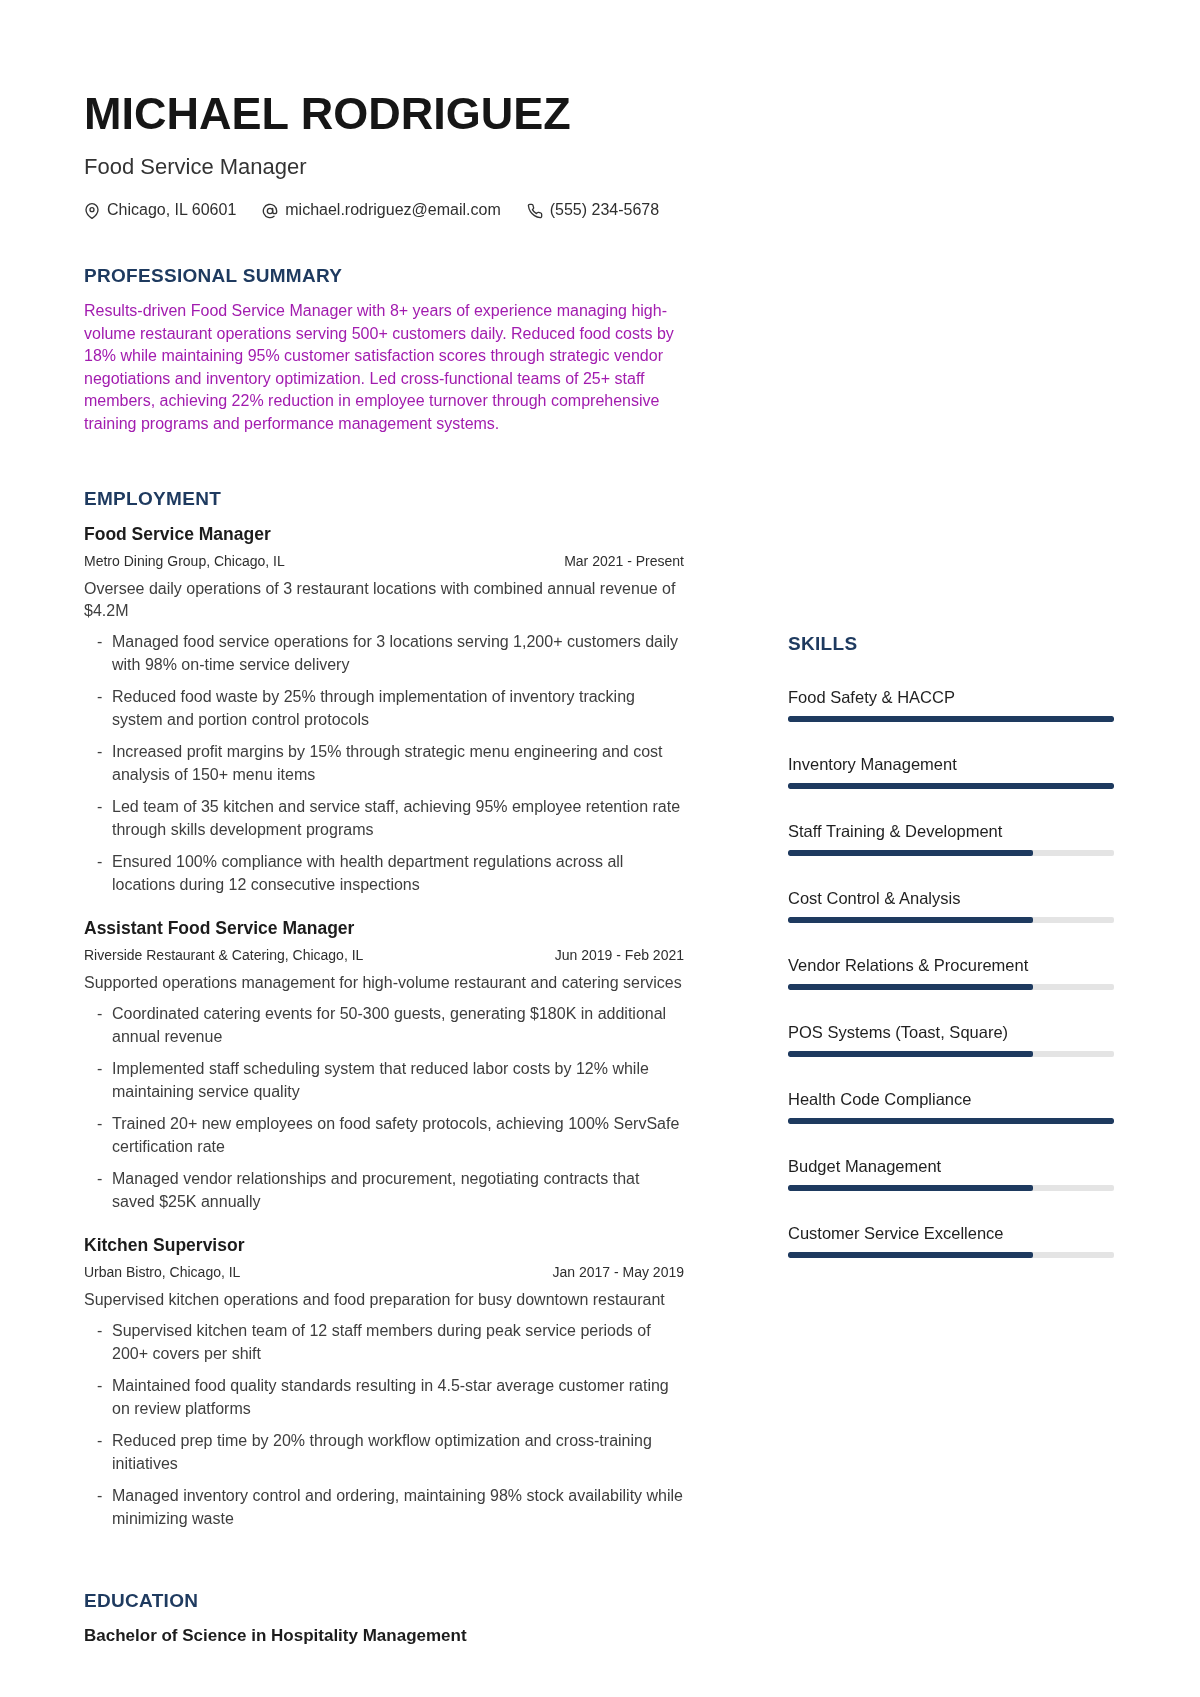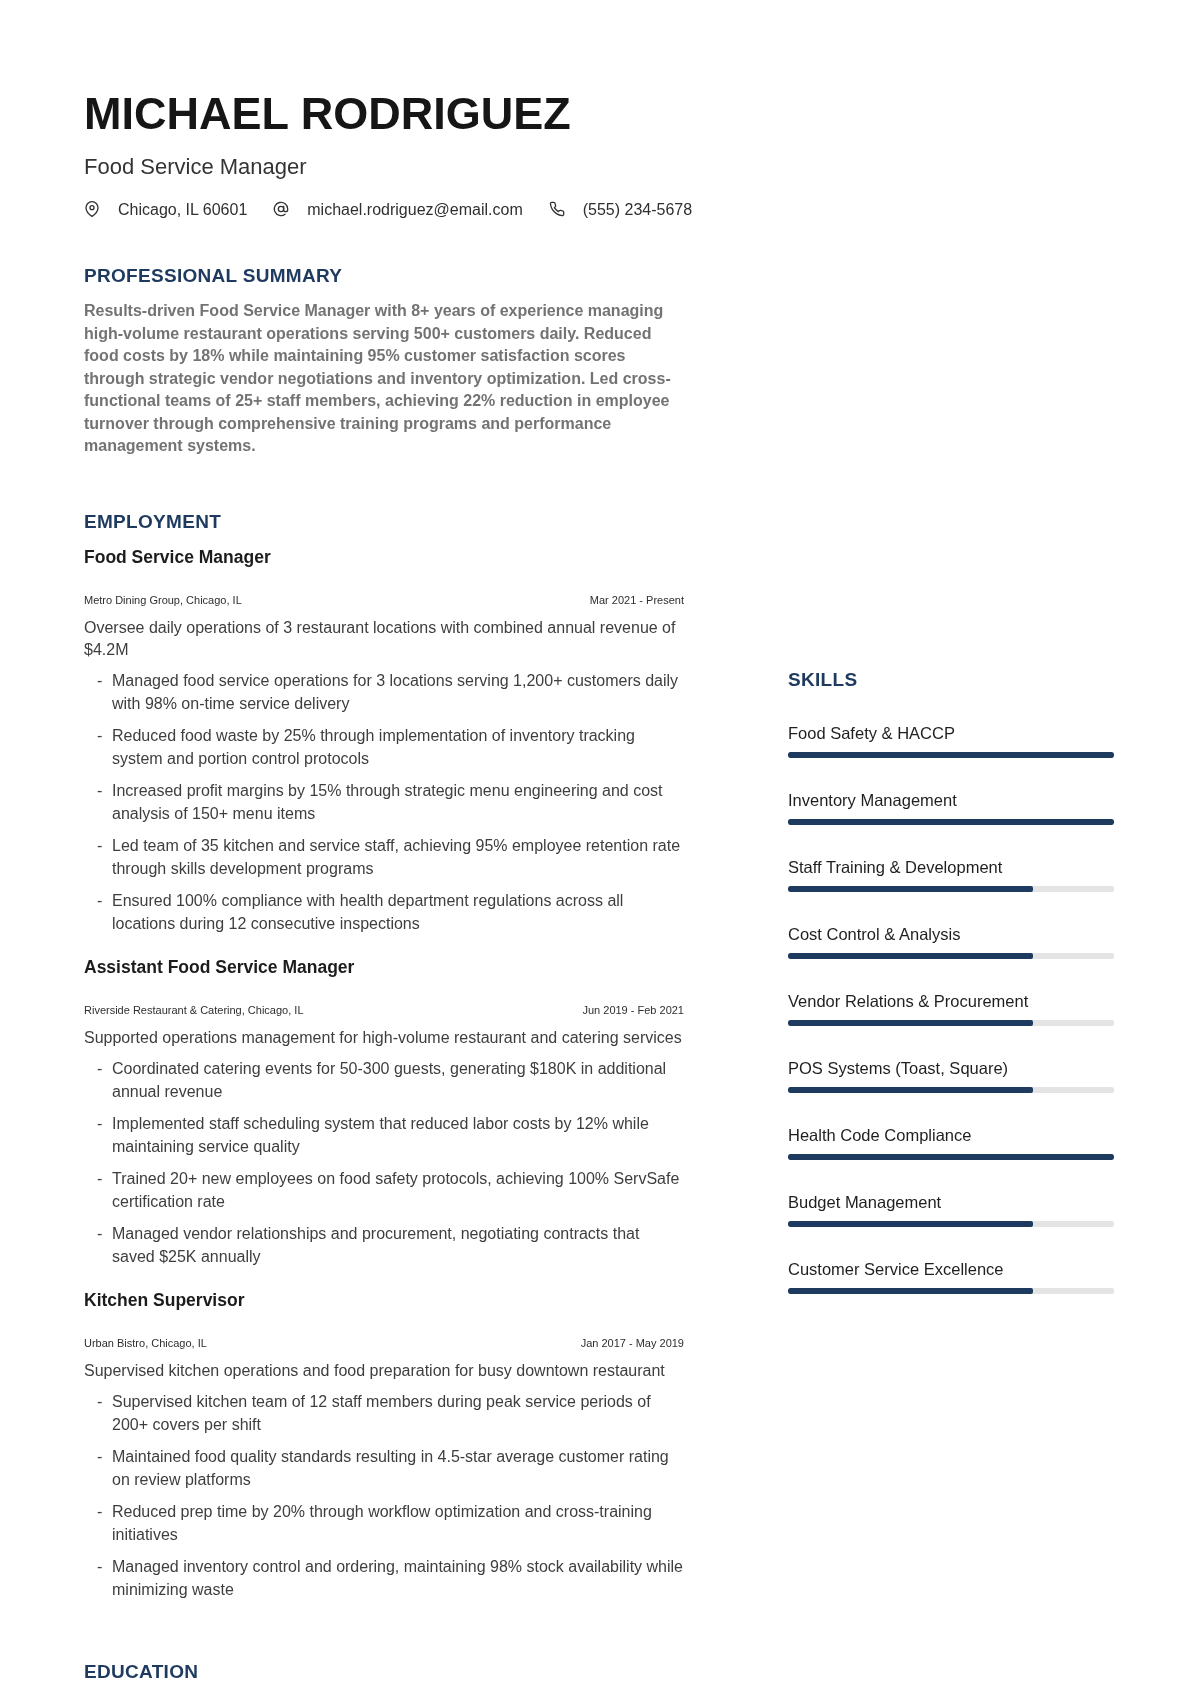--- a/index.html
+++ b/index.html
@@ -12,39 +12,39 @@
   }
   .page { width:1200px; height:1697px; padding:90px 86px 16px 84px; background:#fff; }
 
   
   .name {
     font-size:45px; font-weight:700; color:#161616;
     letter-spacing:0px; line-height:1.05;
   }
   .headline { margin-top:17px; font-size:22px; color:#333333; font-weight:400; }
   .contact { margin-top:21px; display:flex; align-items:center; gap:26px; font-size:16px; color:#2f2f2f; }
-  .contact-item { display:flex; align-items:flex-start; gap:18px; }
+  .contact-item { display:flex; align-items:flex-end; gap:7px; }
   .contact-item svg { display:block; }
 
   
   .columns { display:flex; margin-top:46px;align-items:center; }
   .main-col { width:600px; flex:none; }
   .side-col { margin-left:auto; width:326px; flex:none; }
 
   h2.section-heading {
     font-size:19px; font-weight:700; color:#1e3a5f; letter-spacing:0.3px;
   }
 
-  .summary-text { margin-top:13px; font-size:16px; line-height:22.5px; color:#737373;font-weight:bold; }
+  .summary-text { margin-top:13px; font-size:16px; line-height:22.5px; color:#a21caf; }
 
   .employment { margin-top:53px; }
   .job { margin-top:22px; }
   .job:first-of-type { margin-top:14px; }
   .job h3 { font-size:17.5px; font-weight:700; color:#1c1c1c; line-height:21px; }
-  .job-meta { display:flex; justify-content:space-between; margin-top:22px; font-size:11px; color:#2e2e2e; line-height:21px; }
+  .job-meta { display:flex; justify-content:space-between; margin-top:6px; font-size:14px; color:#2e2e2e; line-height:21px; }
   .job-desc { margin-top:6px; font-size:16px; line-height:22px; color:#3e3e3e; }
   ul.bullets { list-style:none; margin-top:8px; }
   ul.bullets li { display:flex; padding-left:13px; font-size:16px; line-height:23px; color:#3e3e3e; margin-bottom:9px; }
   ul.bullets li .dash { width:15px; flex:none; }
 
   .education { margin-top:60px; }
   .degree { margin-top:14px; font-size:17px; font-weight:700; color:#1c1c1c; }
 
   
   .skills-list { margin-top:18px; }

